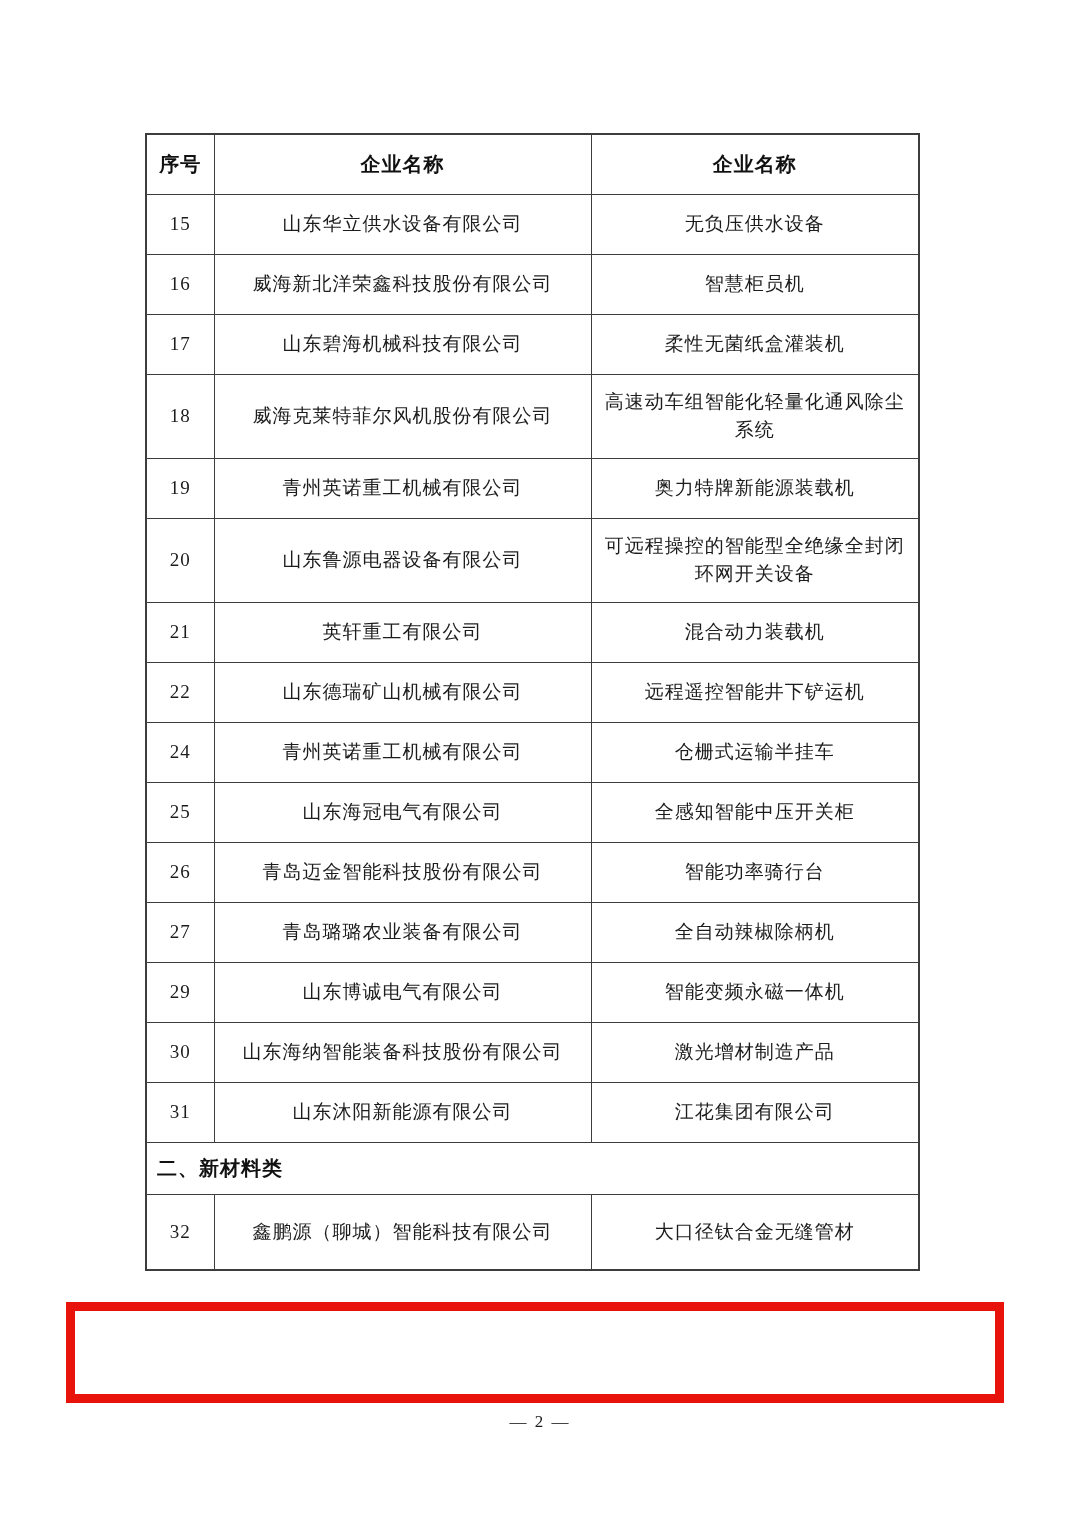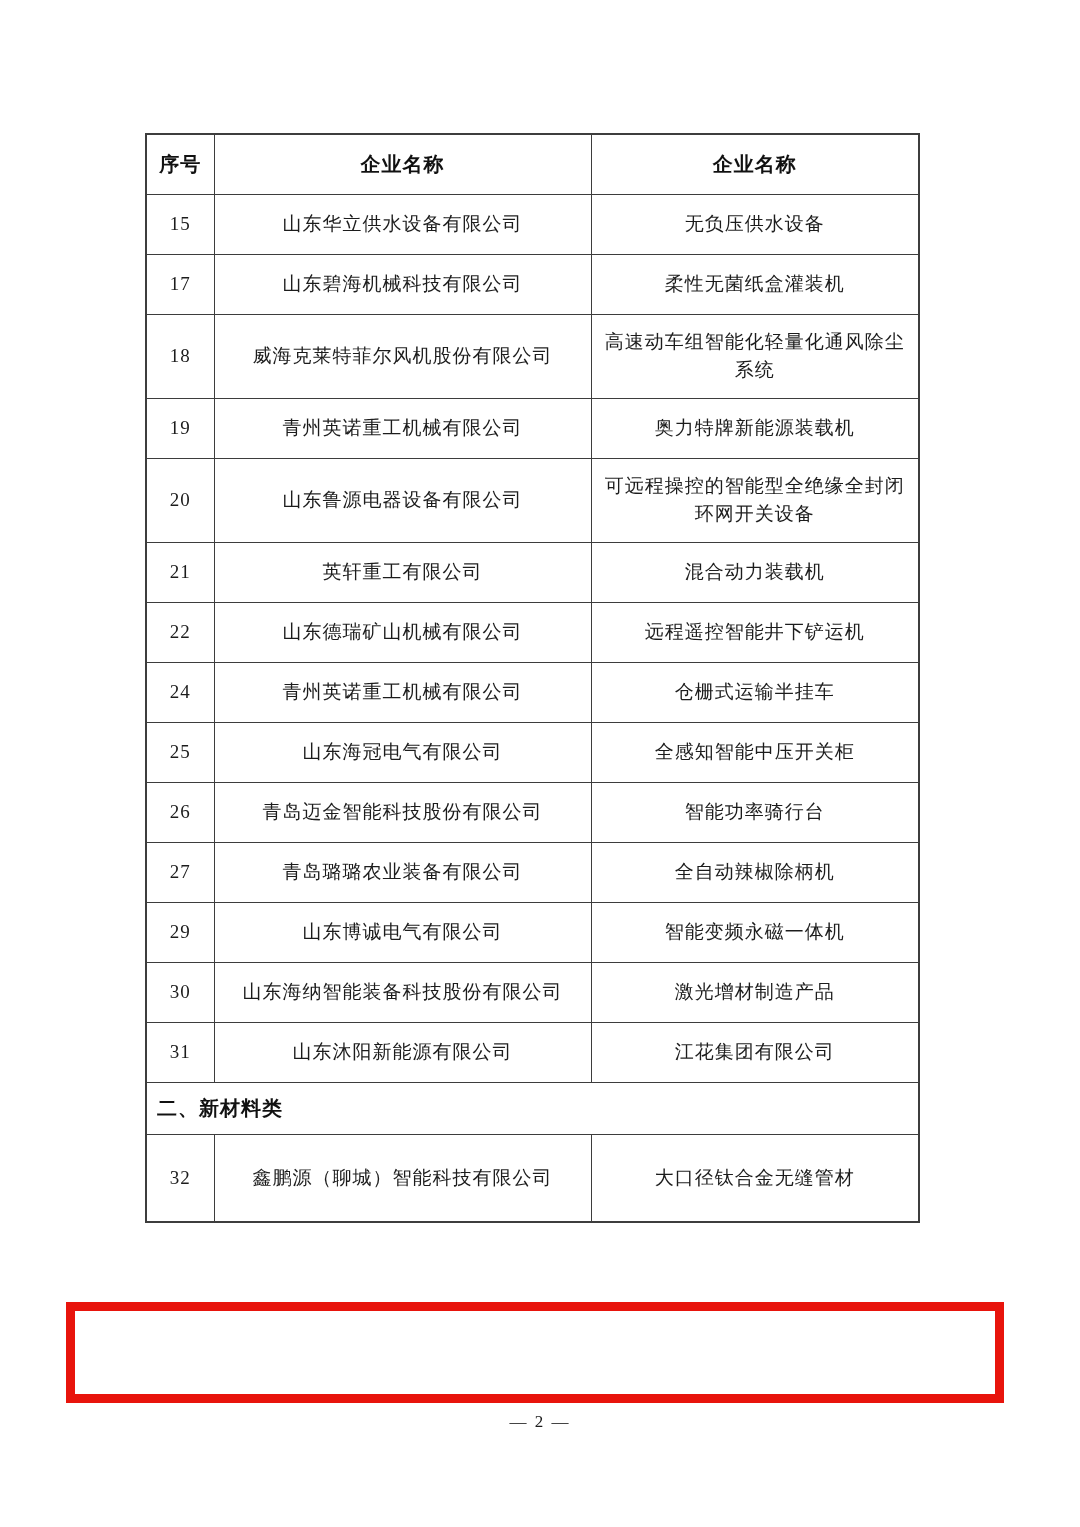--- a/index.html
+++ b/index.html
@@ -57,21 +57,21 @@
   .doc-table tr.section-row { height: 52px; }
   .doc-table tr.section-row td {
     text-align: left;
     padding-left: 10px;
     font-family: Liberation Sans, sans-serif;
     font-weight: bold;
     font-size: 20px;
     letter-spacing: 1px;
     color: #111;
   }
-  .doc-table tr.highlight-row { height: 88px; border-radius: 14px; }
+  .doc-table tr.highlight-row { height: 76px; border-radius: 14px; }
 
   .red-box {
     position: absolute;
     left: 66px;
     top: 1302px;
     width: 938px;
     height: 101px;
     border: 9px solid #e8140c;
     box-sizing: border-box;
     background: transparent;
@@ -107,20 +107,25 @@
         <th>企业名称</th>
       </tr>
     </thead>
     <tbody id="rows-body">
         <tr class="body-row">
           <td>15</td>
           <td>山东华立供水设备有限公司</td>
           <td>无负压供水设备</td>
         </tr>
         <tr class="body-row">
+          <td>16</td>
+          <td>威海新北洋荣鑫科技股份有限公司</td>
+          <td>智慧柜员机</td>
+        </tr>
+        <tr class="body-row">
           <td>17</td>
           <td>山东碧海机械科技有限公司</td>
           <td>柔性无菌纸盒灌装机</td>
         </tr>
         <tr class="body-row tall">
           <td>18</td>
           <td>威海克莱特菲尔风机股份有限公司</td>
           <td>高速动车组智能化轻量化通风除尘系统</td>
         </tr>
         <tr class="body-row">

